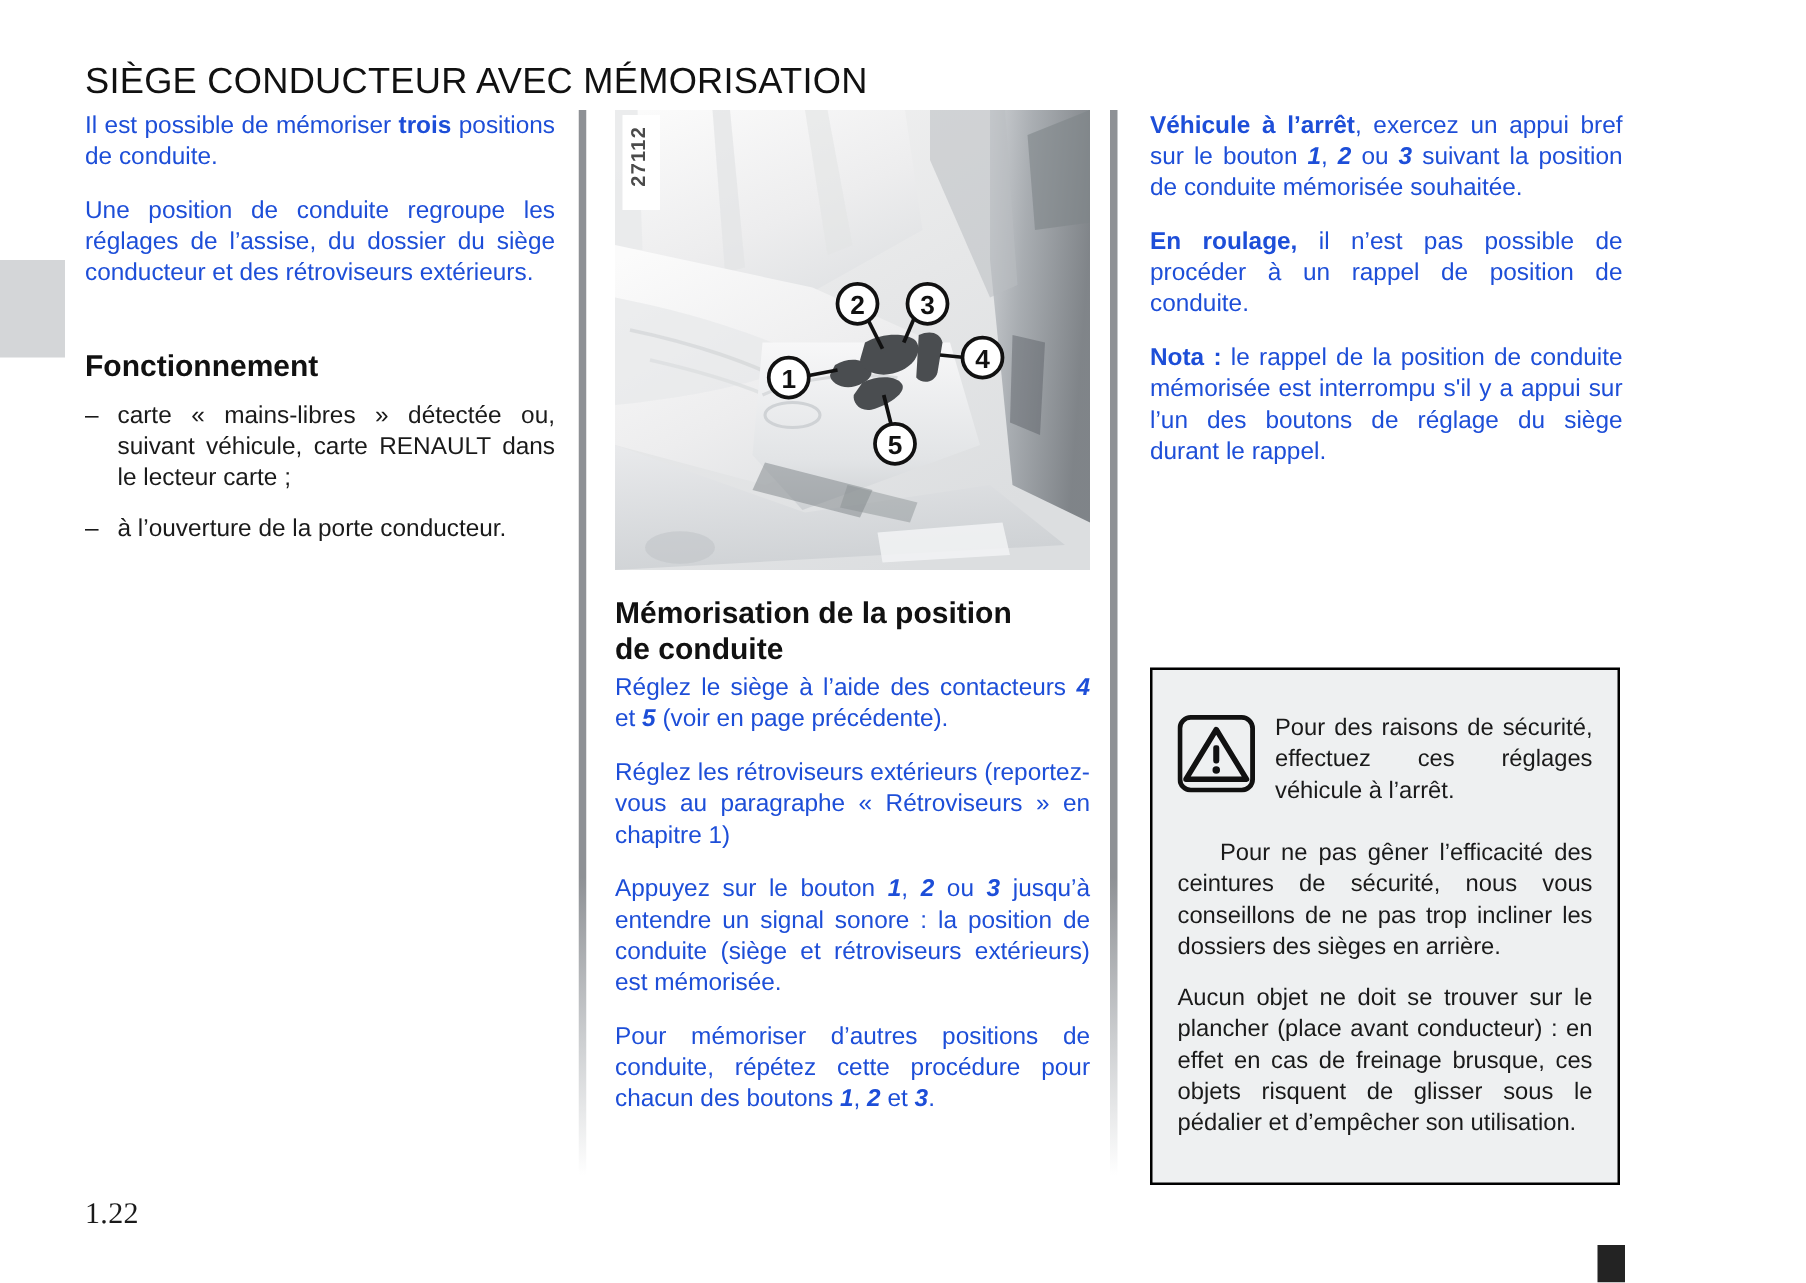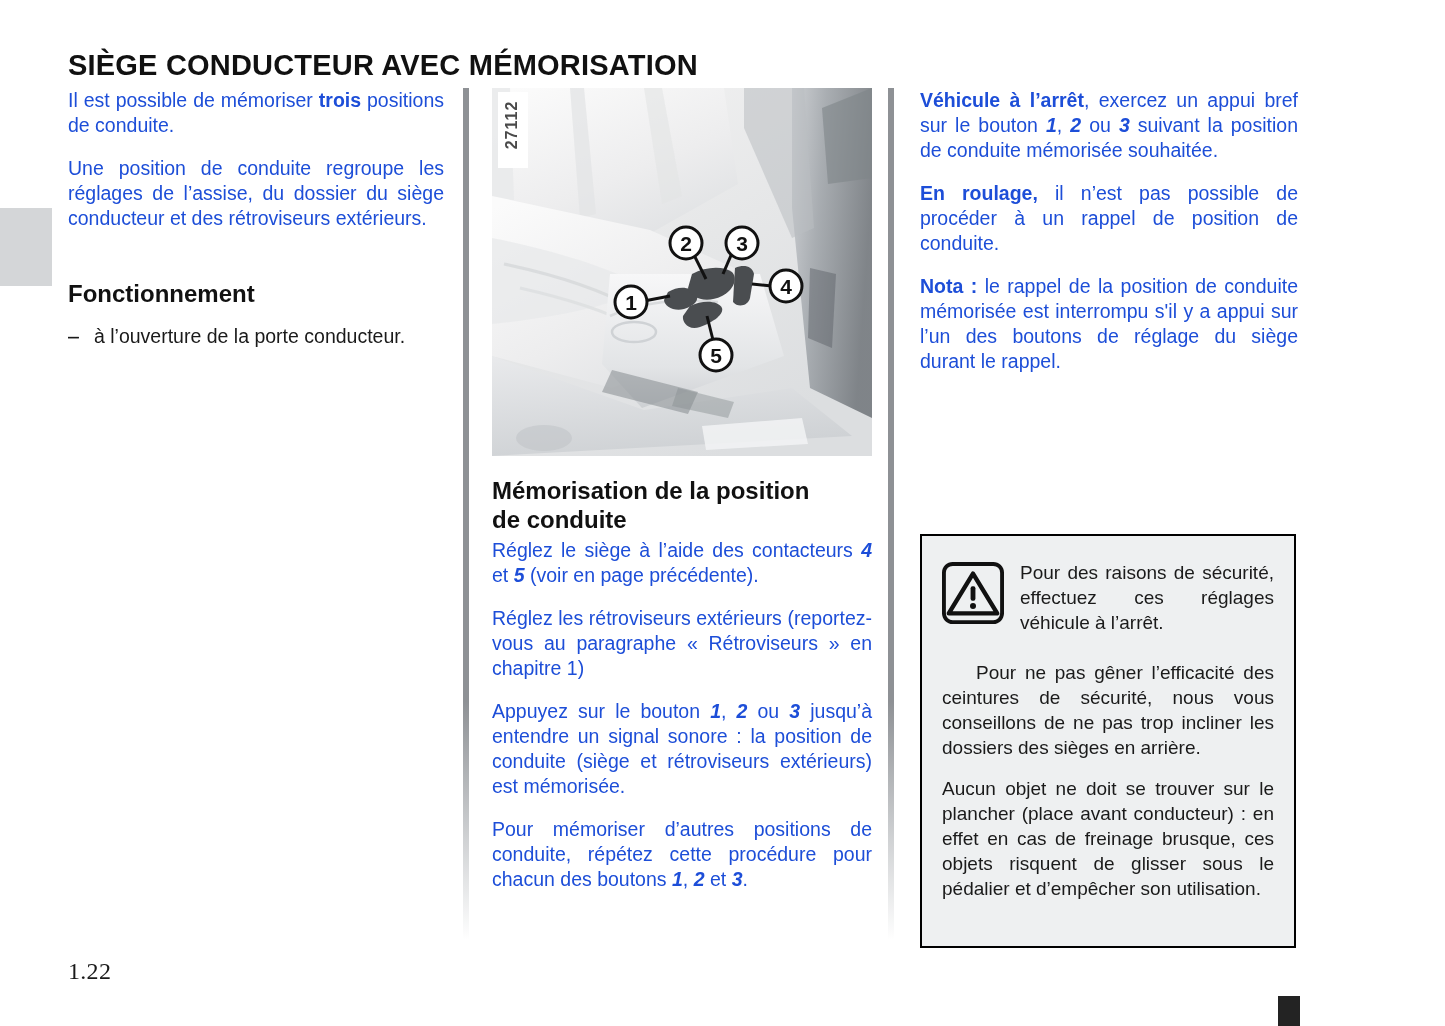--- a/index.html
+++ b/index.html
@@ -42,21 +42,21 @@
     color: #1a1a1a;
     font-family: Liberation Serif, serif;
   }
 
   
   .page-title {
     position: absolute;
     left: 68px;
     top: 30px;
     font-size: 29px;
-    font-weight: bold;
+    font-weight: normal;
     letter-spacing: 0.2px;
     color: #111;
   }
 
   
   .col {
     position: absolute;
     top: 88px;
   }
   .col-left  { left: 68px;  width: 376px; }
@@ -153,21 +153,21 @@
   
   .warn-box {
     position: absolute;
     left: 920px;
     top: 534px;
     width: 376px;
     height: 414px;
     border: 2px solid #000;
     background: #eef0f1;
     box-sizing: border-box;
-    padding: 24px 20px 18px 20px;
+    padding: 34px 20px 18px 20px;
   }
   .warn-first {
     position: relative;
     min-height: 100px;
   }
   .warn-icon {
     float: left;
     width: 62px;
     height: 62px;
     margin: 2px 16px 2px 0;
@@ -198,21 +198,21 @@
   <p class="body"><span>Il est possible de mémoriser </span><b>trois</b><span> positions de conduite.</span></p>
 
   <p class="body">Une position de conduite regroupe les réglages de l’assise, du dossier du siège conducteur et des rétroviseurs extérieurs.</p>
 
   <div class="spacer-lg"></div>
 
   <h2 class="sub">Fonctionnement</h2>
 
 
   <ul class="dashlist">
-    <li><span class="dash">–</span></li>
+    <li><span class="dash">–</span><span>carte « mains-libres » détectée ou, suivant véhicule, carte RENAULT dans le lecteur carte ;</span></li>
     <li><span class="dash">–</span><span>à l’ouverture de la porte conducteur.</span></li>
   </ul>
 
 </div>
 
 <div class="col col-mid">
 
   <div class="photo-wrap">
     <svg class="photo-svg" viewBox="0 0 380 368" preserveAspectRatio="none">
       <defs>

